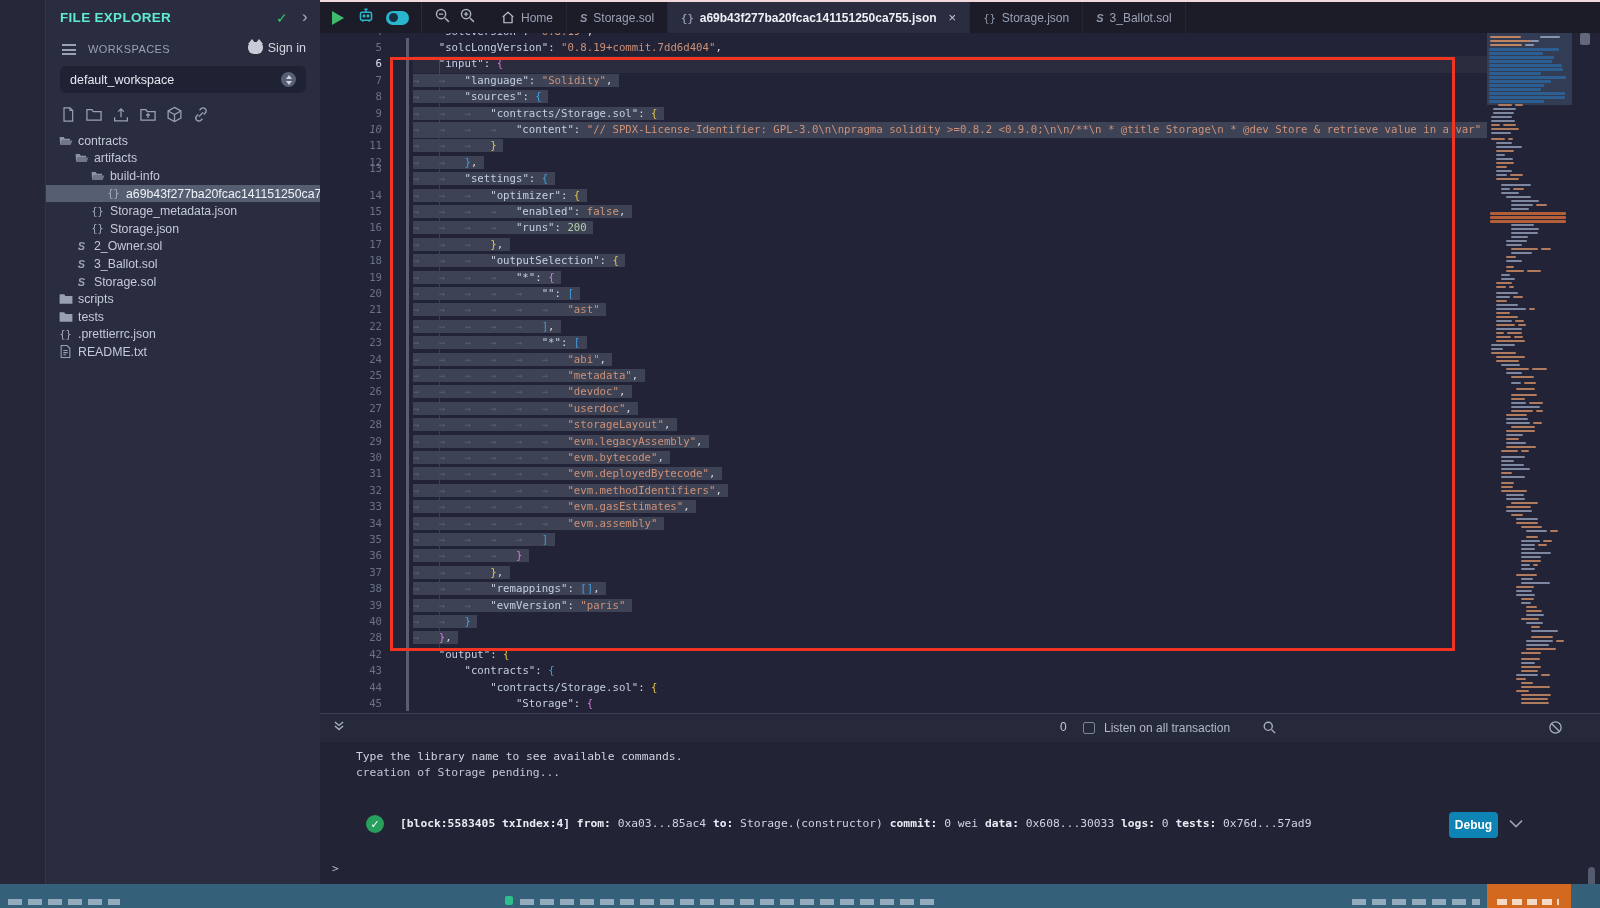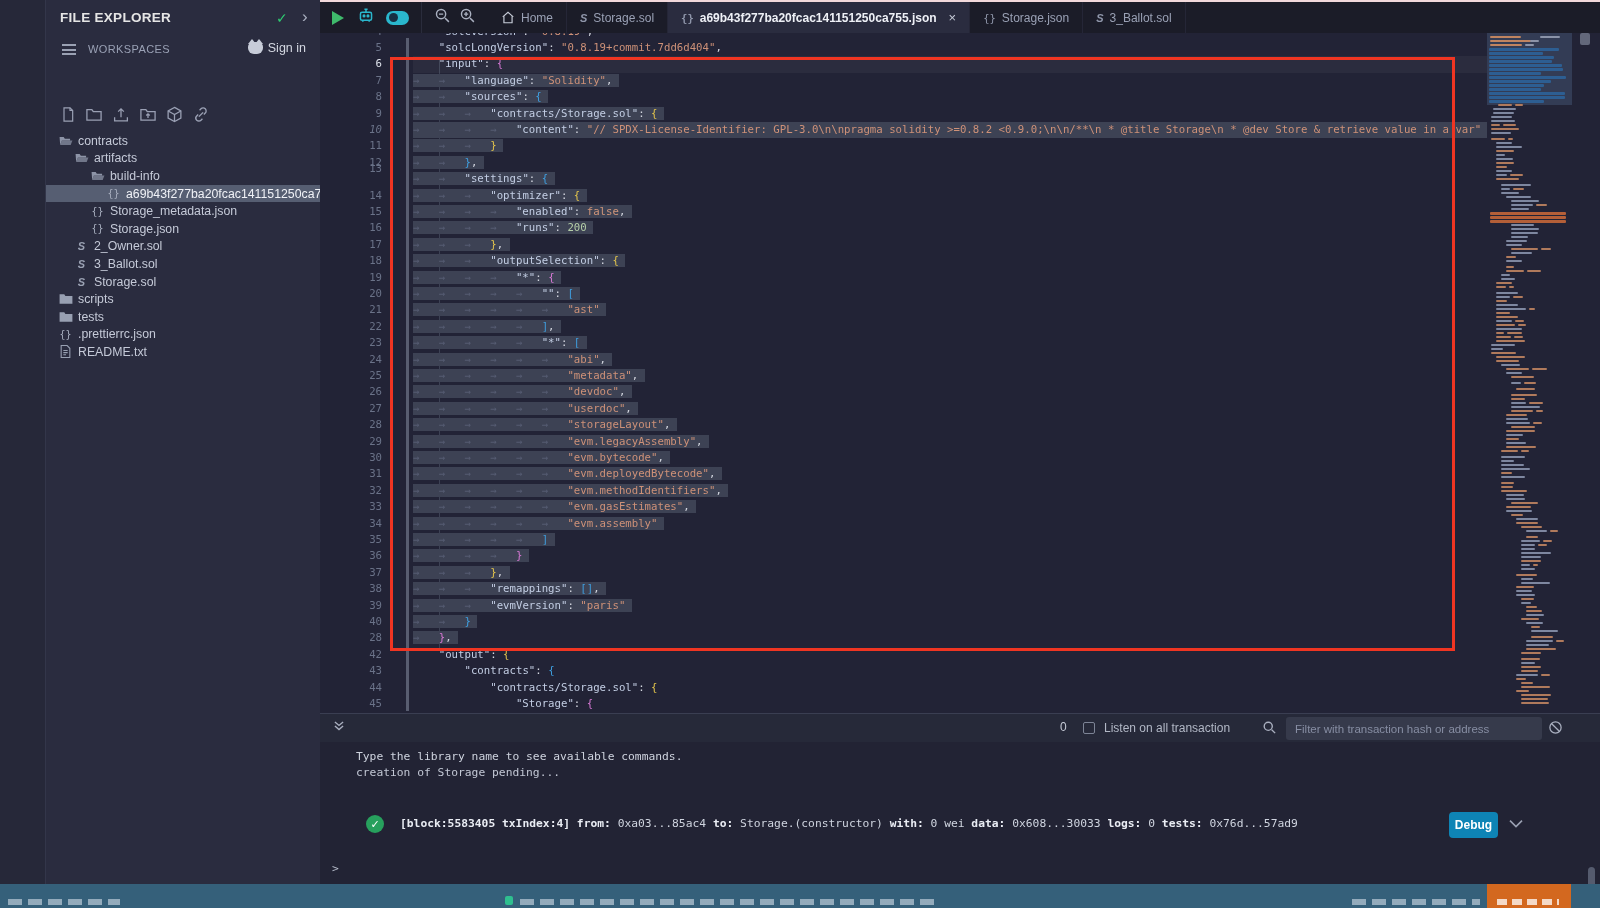--- a/index.html
+++ b/index.html
@@ -11,21 +11,21 @@
   .abar .logo{position:absolute;left:5px;top:8px;width:36px;height:36px;border-radius:50%;background:#1b78c2}
   .abar .logo i{position:absolute;left:8px;top:10px;width:20px;height:12px;border-radius:6px;background:#0e5d9e;display:block}
   .abar .logo b{position:absolute;left:13px;top:24px;width:10px;height:7px;background:#0e5d9e;display:block;border-radius:0 0 5px 5px}
   .aicon{position:absolute;left:0;width:46px;height:30px;display:flex;align-items:center;justify-content:center;color:#7e8496}
   .aicon.active{color:#e8eaf2}
   .aicon.active::before{content:"";position:absolute;left:0;top:2px;width:3px;height:26px;background:#3b82c4}
   .aicon svg{display:block}
 
   
   .panel{position:absolute;left:46px;top:0;width:274px;height:884px;background:#2a2c3f;z-index:4}
-  .fe-head{position:absolute;left:14px;top:10px;font-size:13.5px;font-weight:bold;letter-spacing:.3px;color:#e5e5e5}
+  .fe-head{position:absolute;left:14px;top:10px;font-size:13.5px;font-weight:bold;letter-spacing:.3px;color:#5eead4}
   .fe-check{position:absolute;left:230px;top:10px;color:#2ecc71;font-size:14px}
   .fe-chev{position:absolute;left:256px;top:7px;color:#aab0c0;font-size:17px}
   .ws-row{position:absolute;left:0;top:40px;width:274px;height:20px}
   .hamb{position:absolute;left:16px;top:4px;width:14px;height:11px;border-top:2px solid #9aa1b3;border-bottom:2px solid #9aa1b3}
   .hamb::after{content:"";display:block;margin-top:2.5px;height:2px;background:#9aa1b3}
   .ws-label{position:absolute;left:42px;top:3px;font-size:11px;letter-spacing:.4px;color:#9aa1b5}
   .signin{position:absolute;right:14px;top:1px;display:flex;align-items:center;gap:5px;color:#d4d8e2;font-size:12.5px}
   .octo{width:15px;height:12px;background:#c7ccd8;border-radius:5px 5px 6px 6px;position:relative}
   .octo::before,.octo::after{content:"";position:absolute;top:-3px;width:0;height:0;border-left:4px solid transparent;border-right:4px solid transparent;border-bottom:5px solid #c7ccd8}
   .octo::before{left:0}.octo::after{right:0}
@@ -178,20 +178,24 @@
     <div class="fe-head">FILE EXPLORER</div>
     <div class="fe-check">✓</div>
     <div class="fe-chev">›</div>
     <div class="ws-row">
       <div class="hamb"></div>
       <div class="ws-label">WORKSPACES</div>
       <div class="signin">
           <span class="octo"></span>
           <span>Sign in</span>
         </div>
+    </div>
+    <div class="ws-select">
+      <span>default_workspace</span>
+      <span class="ws-caret"></span>
     </div>
     <div class="ftools">
       <span>
           <svg width="16" height="17" viewBox="0 0 24 24" fill="none" stroke="currentColor" stroke-width="1.8">
             <path d="M6 2 h9 l4 4 v16 H6 z"></path>
             <path d="M15 2 v4 h4"></path>
           </svg>
         </span>
       <span>
           <svg width="18" height="17" viewBox="0 0 24 24" fill="none" stroke="currentColor" stroke-width="1.8">
@@ -674,34 +678,31 @@
         <span class="collapse"><svg width="14" height="14" viewBox="0 0 24 24" fill="none" stroke="currentColor" stroke-width="2.4">
               <path d="M5 5 l7 6 l7 -6 M5 12 l7 6 l7 -6"></path>
             </svg></span>
         <span class="tbadge">0</span>
         <span class="tcheck"></span>
         <span class="tlisten">Listen on all transaction</span>
         <span class="tsearch"><svg width="15" height="15" viewBox="0 0 24 24" fill="none" stroke="currentColor" stroke-width="2.2">
               <circle cx="10" cy="10" r="6.5"></circle>
               <path d="M15.5 15.5 L21 21"></path>
             </svg></span>
-        <span class="tfilter">
-            <span>Filter with transaction hash or address</span>
-          </span>
         <span class="tban"><svg width="15" height="15" viewBox="0 0 24 24" fill="none" stroke="currentColor" stroke-width="2">
               <circle cx="12" cy="12" r="9"></circle>
               <path d="M5.5 5.5 L18.5 18.5"></path>
             </svg></span>
       </div>
       <div class="term-body">
         <div class="tline1">Type the library name to see available commands.</div>
         <div class="tline2">creation of Storage pending...</div>
         <div class="txrow">
           <span class="txcheck">✓</span>
-          <span class="txtext" id="txtext"><b>[block:5583405 txIndex:4]  </b><b>from:</b><span> 0xa03...85ac4 </span><b>to:</b><span> Storage.(constructor) </span><b>with:</b><span> 0 wei </span><b>data:</b><span> 0x608...30033 </span><b>logs:</b><span> 0 </span><b>tests:</b><span> 0x76d...57ad9</span></span>
+          <span class="txtext" id="txtext"><b>[block:5583405 txIndex:4]  </b><b>from:</b><span> 0xa03...85ac4 </span><b>to:</b><span> Storage.(constructor) </span><b>commit:</b><span> 0 wei </span><b>data:</b><span> 0x608...30033 </span><b>logs:</b><span> 0 </span><b>tests:</b><span> 0x76d...57ad9</span></span>
           <button class="debugbtn">Debug</button>
           <span class="txchev"><svg width="16" height="12" viewBox="0 0 24 14" fill="none" stroke="currentColor" stroke-width="2.4">
                 <path d="M3 2 l9 9 l9 -9"></path>
               </svg></span>
         </div>
         <div class="prompt">&gt;</div>
         <div class="tscroll"></div>
       </div>
     </div>
   </div>

